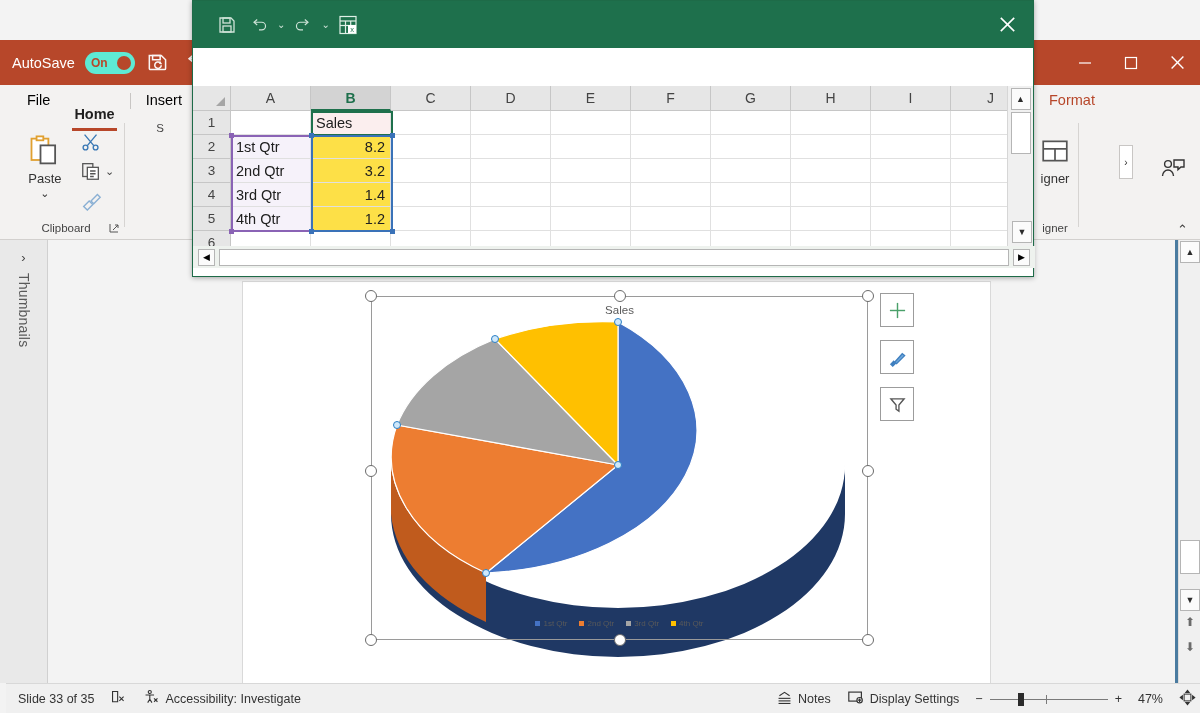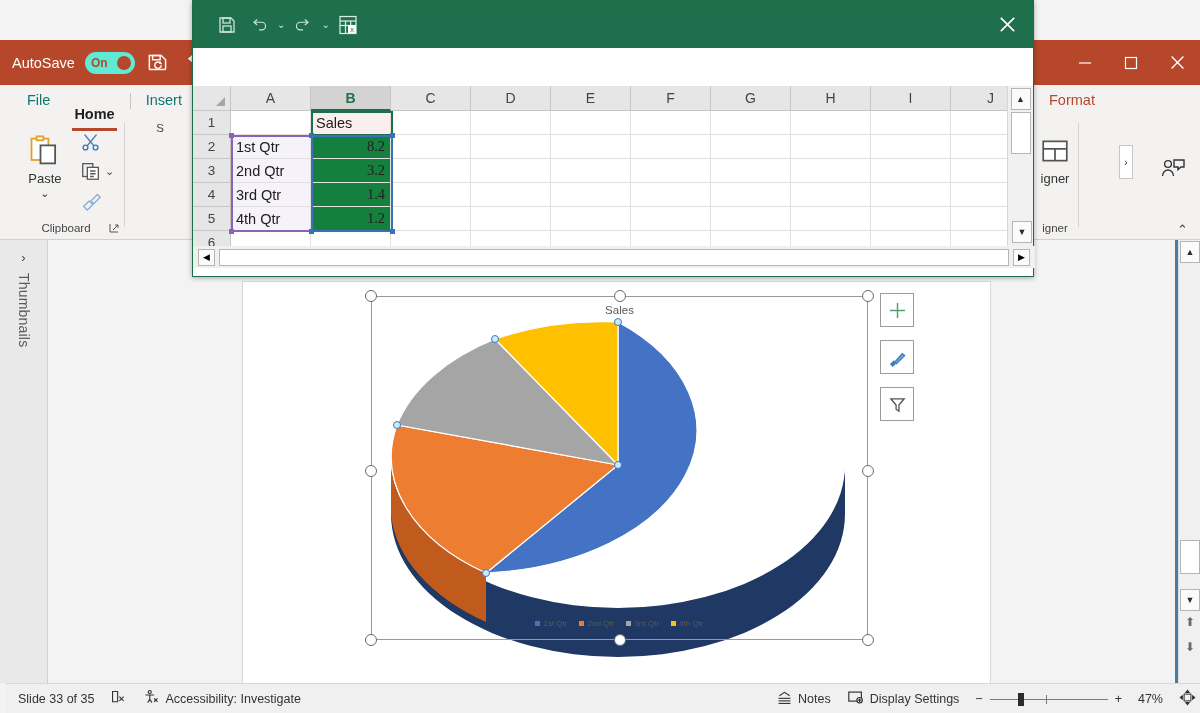--- a/index.html
+++ b/index.html
@@ -38,21 +38,21 @@
   
   .ribbon {
     position: absolute; left: 0; top: 85px; width: 1200px; height: 155px;
     background: #f3f2f1; border-bottom: 1px solid #d2d0ce;
   }
   .tabstrip {
     position: absolute; left: 0; top: 0; height: 32px; width: 1200px;
     display: flex; align-items: center; padding-left: 16px; gap: 2px;
   }
   .tab {
-    padding: 4px 11px 6px; font-size: 14.5px; color: #0f766e; position: relative;
+    padding: 4px 11px 6px; font-size: 14.5px; color: #000000; position: relative;
     white-space: nowrap;
   }
   .tab.active { font-weight: 700; color: #1f1f1f; margin-top: 28px; }
   .tab.active::after {
     content: ""; position: absolute; left: 9px; right: 9px; bottom: -3px;
     height: 3px; background: #b7472a;
   }
   .tab.accent { color: #b7472a; }
   .tab-sep { width: 1px; height: 16px; background: #c8c6c4; margin: 0 2px; }
 
@@ -213,21 +213,21 @@
     border-bottom: 1px solid #c6c6c6; display: flex; align-items: center;
     justify-content: center; font-size: 13.5px; color: #444;
   }
   .cell {
     width: 80px; border-right: 1px solid #e0e0e0; border-bottom: 1px solid #e0e0e0;
     display: flex; align-items: center; font-size: 14.5px; color: #202020; padding: 0 5px;
     background: #ffffff;
   }
   .cell.num { justify-content: flex-end; }
   .cell.cat { background: #f6f2fa; }
-  .cell.val { background: #15803d; font-family: Liberation Serif, serif; }
+  .cell.val { background: #fde047; }
   .cell.hdr { background: #fbeeee; }
 
   .sel-cat { position: absolute; border: 2px solid #8a63b5; pointer-events: none; }
   .sel-val { position: absolute; border: 2px solid #3a72b8; pointer-events: none; }
   .sel-hdr { position: absolute; border: 2px solid #1e704c; pointer-events: none; }
   .sq { position: absolute; width: 5px; height: 5px; }
 
   .ex-vscroll {
     position: absolute; right: 0; top: 85px; width: 26px; height: 160px; background: #f0f0f0;
     border-left: 1px solid #d6d6d6;

